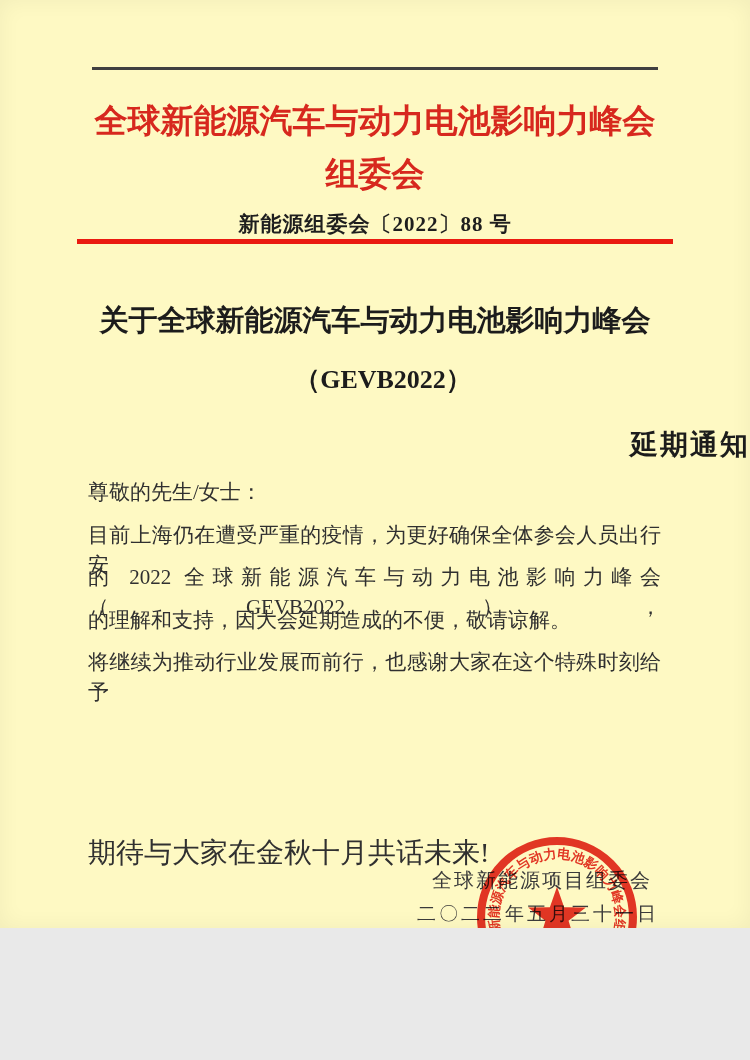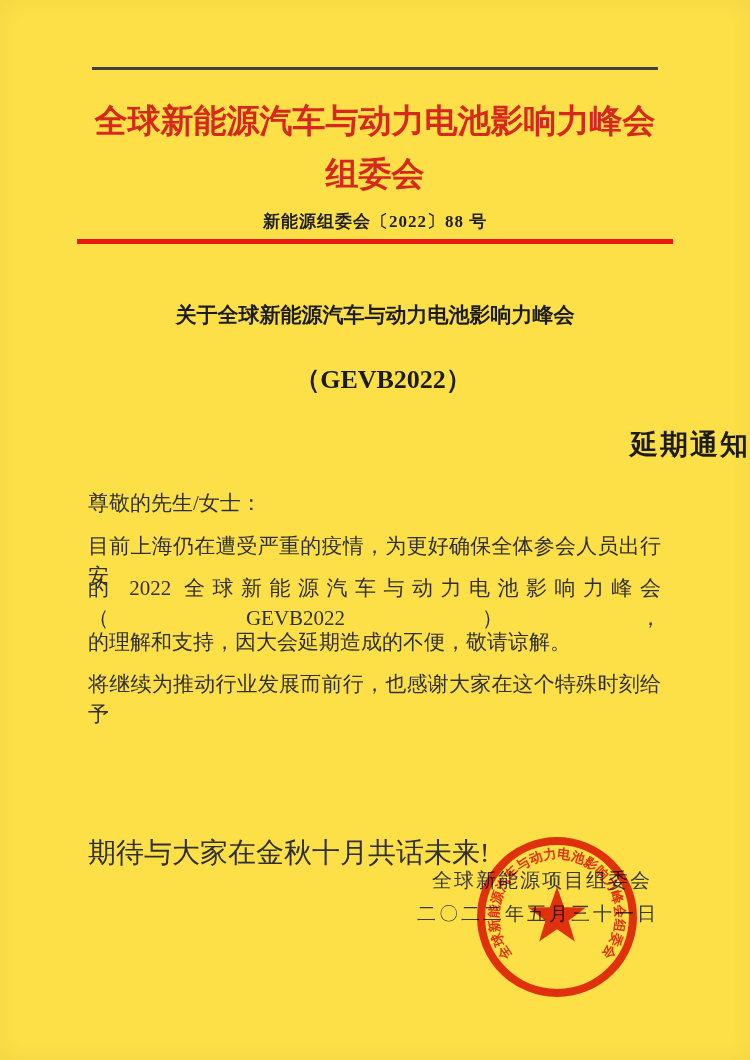--- a/index.html
+++ b/index.html
@@ -1,22 +1,22 @@
 <!DOCTYPE html>
 <html><head>
 <meta charset="utf-8">
 <style>
   * { margin: 0; padding: 0; box-sizing: border-box; }
   html, body { background: #e9e9e9; }
   .page {
     position: relative;
     width: 750px;
-    height: 1060px;
+    height: 928px;
     margin: 0 auto;
-    background: #fde047;
+    background: #fef9c3;
     box-shadow: inset 0 0 22px rgba(0,0,0,0.055);
     overflow: hidden;
     font-family: "Liberation Serif", "DejaVu Serif", serif;
     color: #2e2e2e;
   }
   .top-rule {
     position: absolute;
     left: 92px; top: 67px;
     width: 566px; height: 3px;
     background: #404040;
@@ -31,60 +31,59 @@
     line-height: 1.2;
     color: #d7281e;
   }
   .lh-title.l1 { top: 101px; letter-spacing: 0px; }
   .lh-title.l2 { top: 154px; }
   .doc-number {
     position: absolute;
     left: 0; top: 210px; width: 100%;
     text-align: center;
     font-weight: bold;
-    font-size: 17px;
+    font-size: 21px;
     color: #1e1e1e;
     letter-spacing: 1px;
   }
   .red-rule {
     position: absolute;
     left: 77px; top: 239px;
     width: 596px; height: 5px;
     background: #ea1a10;
   }
   .notice-title {
     position: absolute;
     left: 0; width: 100%;
     text-align: center;
     font-family: "Liberation Sans", "DejaVu Sans", sans-serif;
     font-weight: bold;
     color: #1c1c1c;
   }
-  .notice-title.t1 { top: 301px; font-size: 21px; letter-spacing: 0px; }
+  .notice-title.t1 { top: 301px; font-size: 29px; letter-spacing: 0px; }
   .notice-title.t2 { top: 362px; font-size: 26px; font-family: "Liberation Serif", "DejaVu Serif", serif; padding-left: 16px; }
   .notice-title.t3 { top: 426px; font-size: 28px; letter-spacing: 2px; text-align: right; }
   .body-block {
     position: absolute;
     left: 88px; top: 477px;
     width: 573px;
     font-size: 21px;
     color: #303030;
   }
   .body-block .line {
     height: 42.5px;
     line-height: 30px;
   }
   .line.just {
     text-align: justify;
     text-align-last: justify;
   }
   .line.flush {
     text-align: left;
     text-align-last: left;
-    margin-top: 11px;
   }
   .closing {
     position: absolute;
     left: 88px; top: 834px;
     font-size: 28px;
     color: #303030;
   }
   .signoff-org {
     position: absolute;
     left: 430px; top: 867px;

